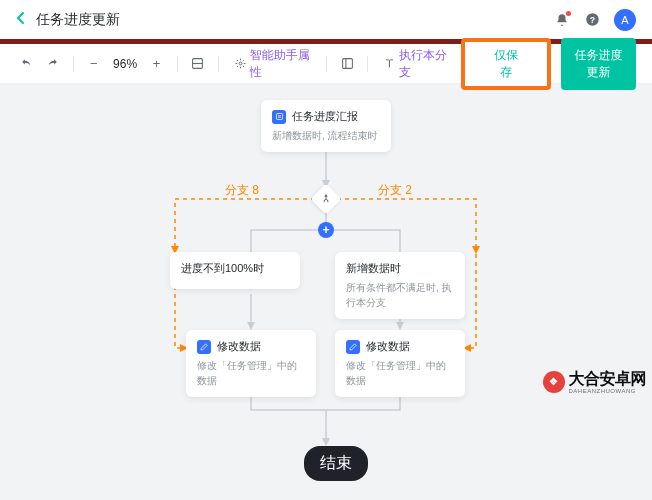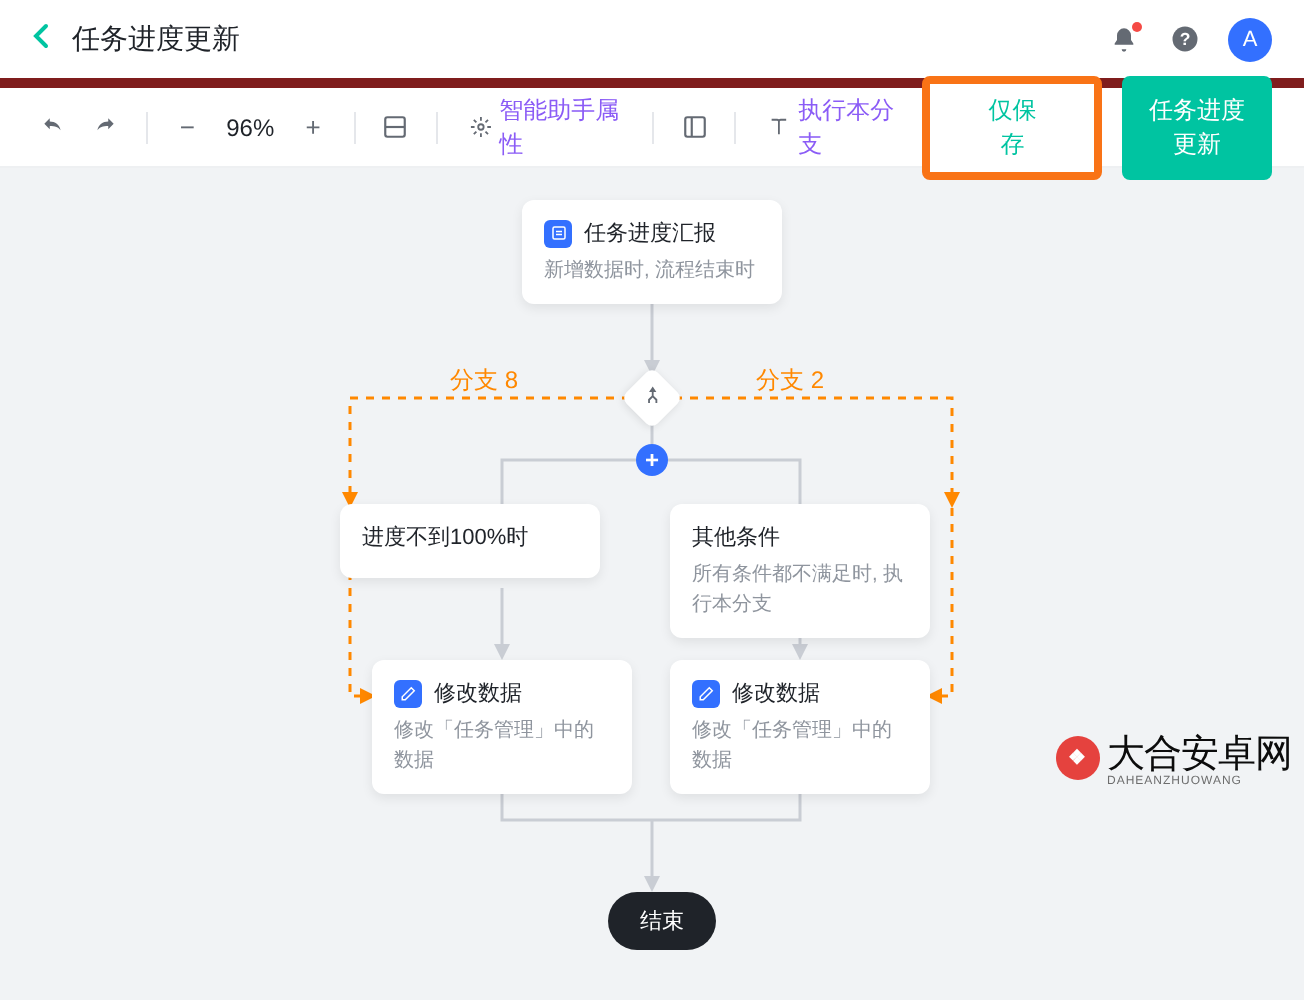--- a/index.html
+++ b/index.html
@@ -21,30 +21,30 @@
 .btn-publish{background:#00c4a1;color:#fff;border:none;font-size:12px;padding:6px 12px;border-radius:4px;cursor:pointer}
 .canvas{position:relative;width:652px;height:316px}
 .node{position:absolute;background:#fff;border-radius:6px;box-shadow:0 2px 6px rgba(0,0,0,0.08);padding:9px 11px;width:130px}
 .node-title{display:flex;align-items:center;gap:6px;font-size:11px;font-weight:500;color:#1f2329;margin-bottom:4px}
 .node-sub{font-size:10px;color:#8f959e;line-height:1.5}
 .node-icon{width:14px;height:14px;border-radius:3px;background:#3370ff;display:flex;align-items:center;justify-content:center;flex-shrink:0}
 .node-icon svg{width:9px;height:9px;stroke:#fff;fill:none;stroke-width:2}
 .gateway{position:absolute;width:22px;height:22px;background:#fff;border-radius:4px;display:flex;align-items:center;justify-content:center;box-shadow:0 1px 4px rgba(0,0,0,0.1);transform:rotate(45deg)}
 .gateway-inner{transform:rotate(-45deg);font-size:10px;color:#646a73}
 .plus-btn{position:absolute;width:16px;height:16px;background:#3370ff;border-radius:50%;display:flex;align-items:center;justify-content:center;color:#fff;font-size:12px;font-weight:bold;cursor:pointer;z-index:5}
-.end-node{position:absolute;background:#1f2329;color:#fff;font-size:11px;padding:7px 16px;border-radius:16px}
+.end-node{position:absolute;background:#1f2329;color:#fff;font-size:16px;padding:7px 16px;border-radius:16px}
 .branch-label{position:absolute;font-size:12px;color:#f80;font-weight:500}
 svg.connector{position:absolute;top:0;left:0;width:652px;height:416px;pointer-events:none}
 .line-gray{stroke:#c9cdd4;stroke-width:1.5;fill:none}
 .line-dash{stroke:#f80;stroke-width:1.5;fill:none;stroke-dasharray:4,4}
 .arrow-gray{fill:#c9cdd4}
 .arrow-orange{fill:#f80}
 .watermark{position:absolute;bottom:6px;right:6px;display:flex;align-items:center;gap:4px;opacity:0.95}
 .wm-logo{width:22px;height:22px;border-radius:50%;background:#e53935;display:flex;align-items:center;justify-content:center;color:#fff;font-size:10px;font-weight:bold}
-.wm-text{font-size:19px;font-weight:400;color:#000;letter-spacing:-0.5px}
+.wm-text{font-size:16px;font-weight:700;color:#000;letter-spacing:-0.5px}
 .wm-sub{font-size:6px;color:#666;letter-spacing:0.5px;margin-top:-2px}
 </style>
 </head>
 <body>
 
 <div class="header">
   <span class="back-btn">
     <svg width="10" height="14" viewBox="0 0 10 14">
         <path d="M7 2 L2 7 L7 12" stroke="currentColor" stroke-width="2" fill="none" stroke-linecap="round"></path>
       </svg>
@@ -183,21 +183,21 @@
   <div class="plus-btn" style="left:318px;top:138px">+</div>
 
   <div class="node" style="left:170px;top:168px">
     <div class="node-title">
         <span>进度不到100%时</span>
       </div>
   </div>
 
   <div class="node" style="left:335px;top:168px">
     <div class="node-title">
-        <span>其他条件</span>
+        <span>新增数据时</span>
       </div>
     <div class="node-sub">所有条件都不满足时, 执行本分支</div>
   </div>
 
   <div class="node" style="left:186px;top:246px">
     <div class="node-title">
       <span class="node-icon">
           <svg viewBox="0 0 24 24">
             <path d="M3 17v4h4L19 9l-4-4L3 17z"></path>
           </svg>

